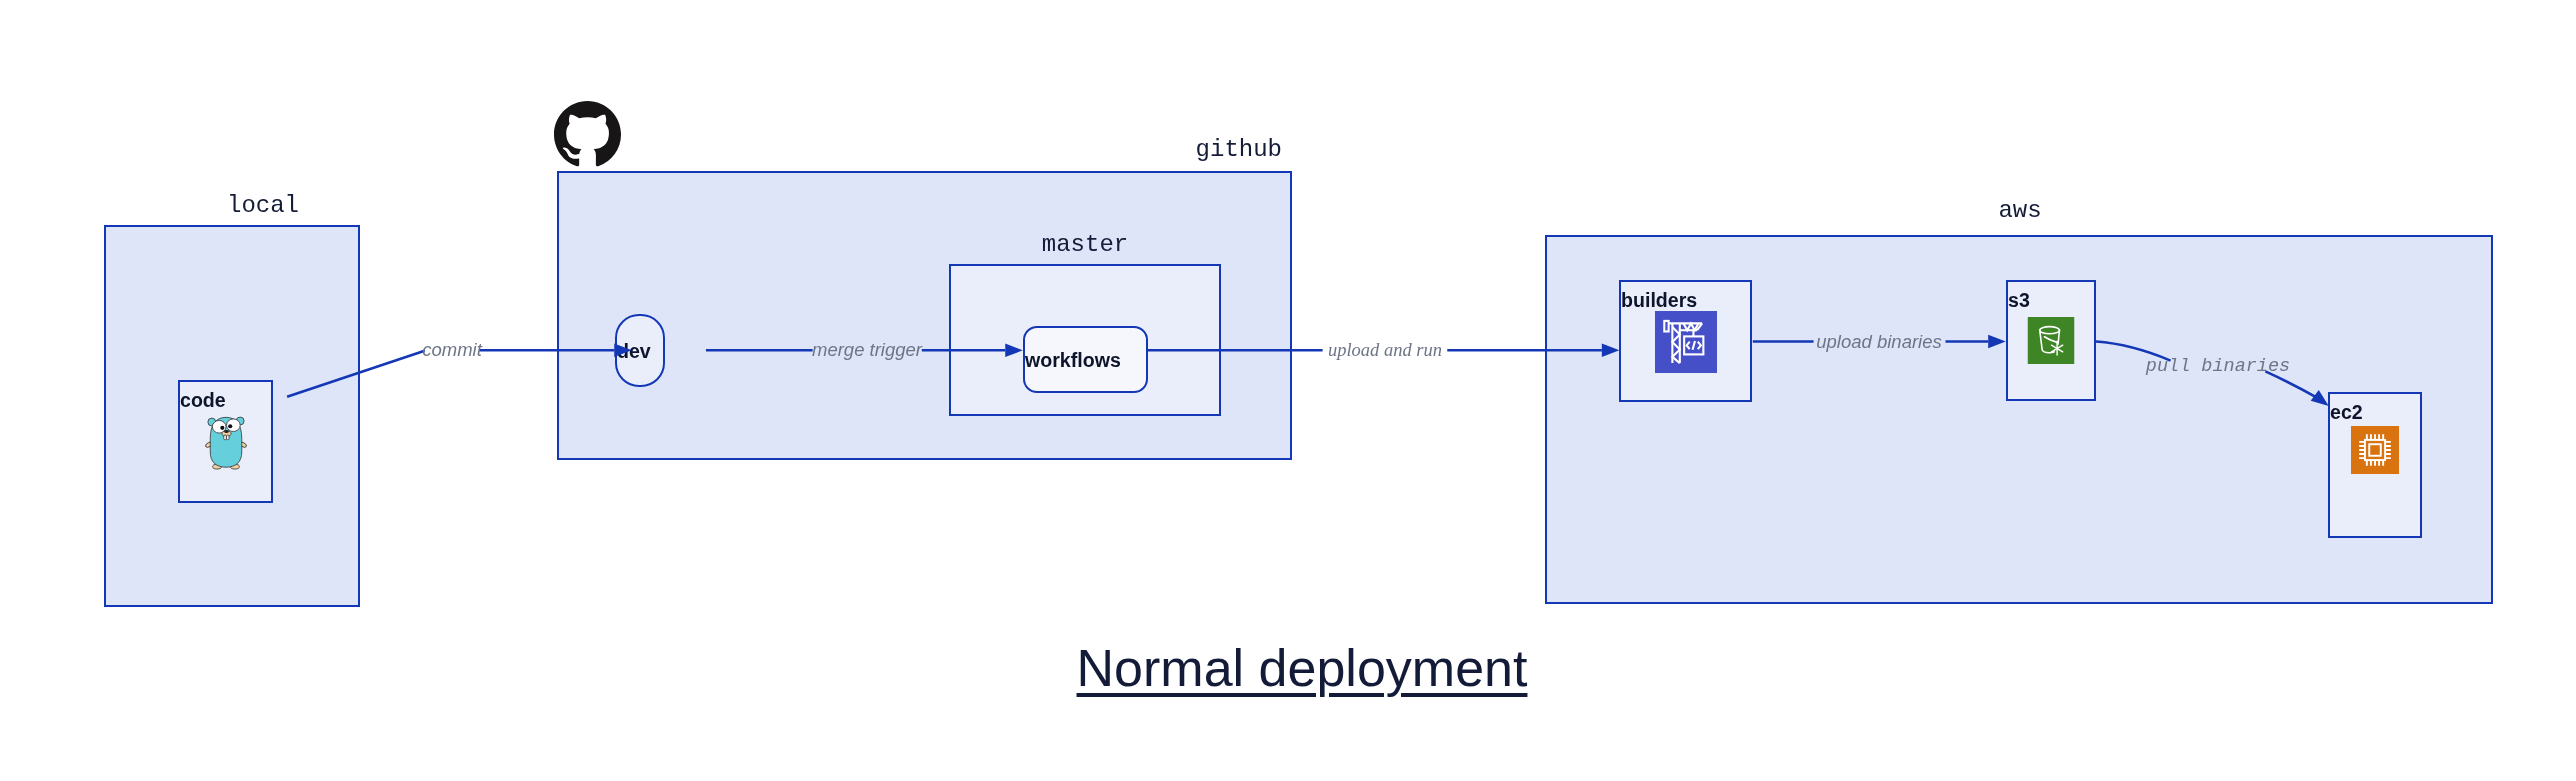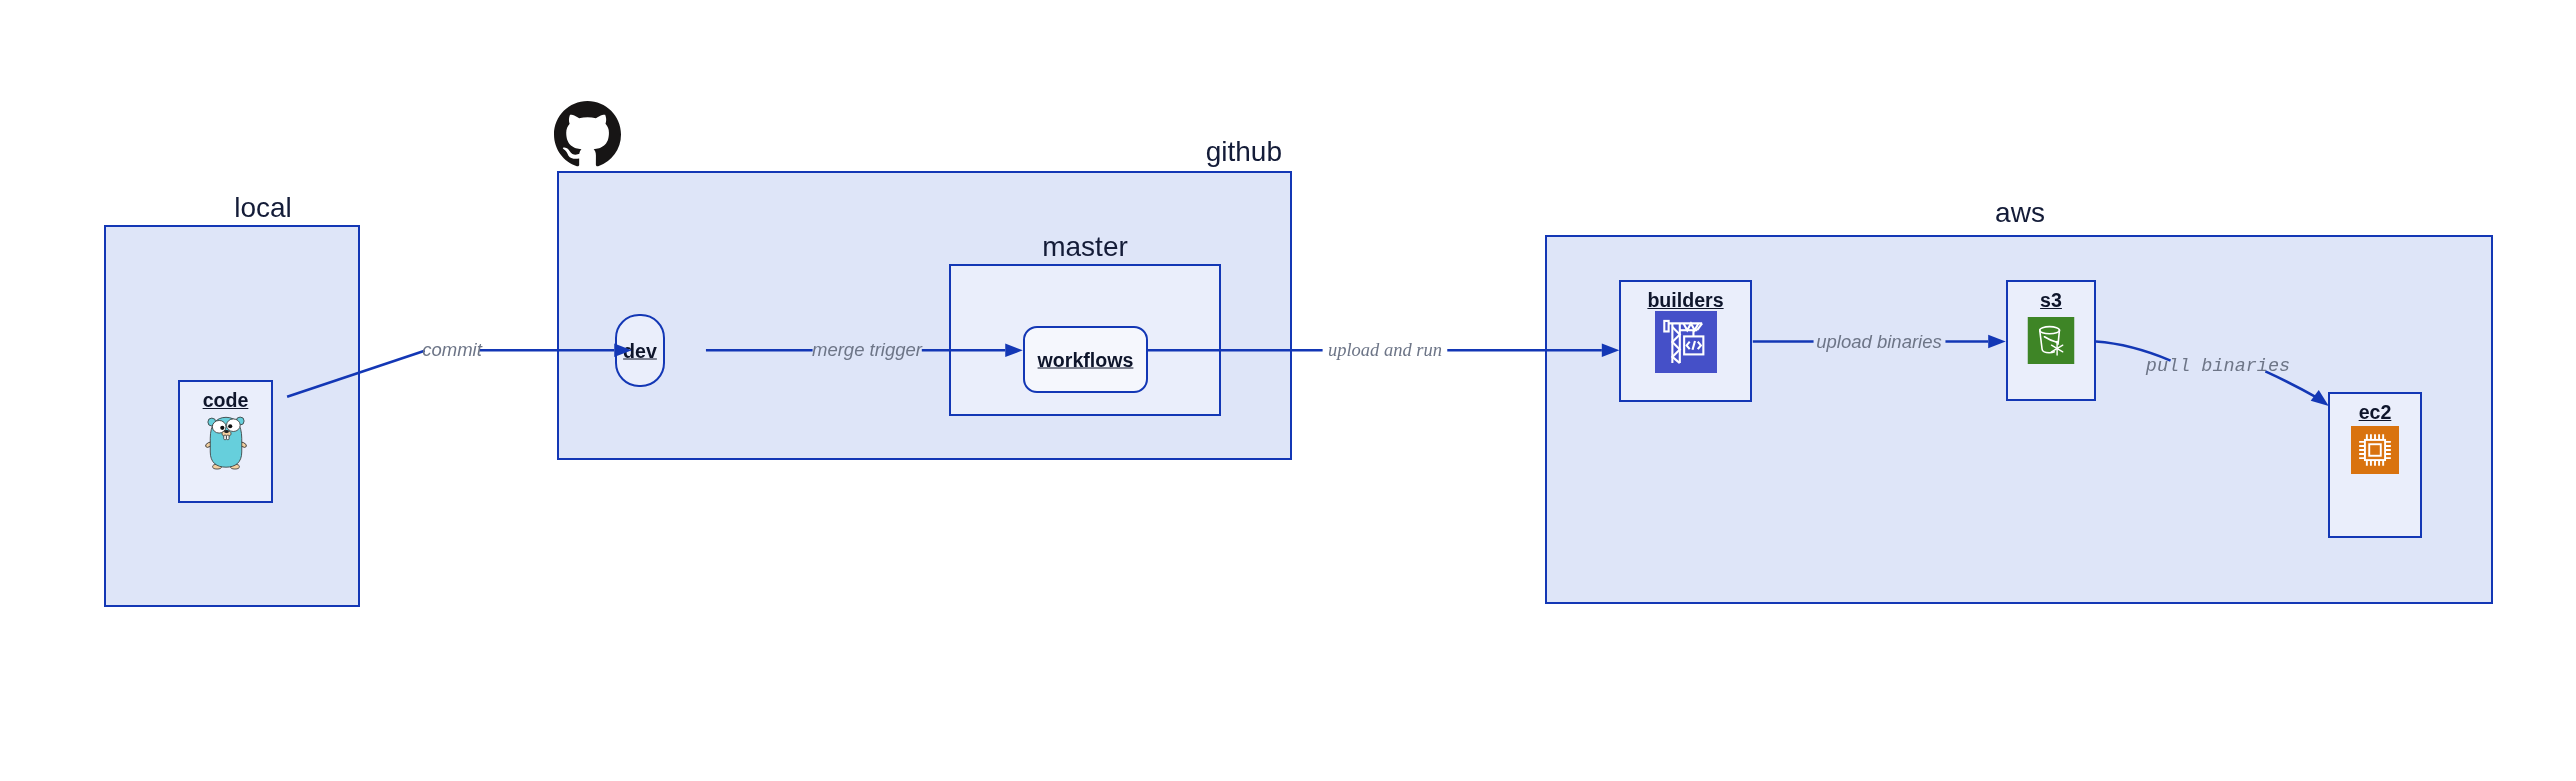--- a/index.html
+++ b/index.html
@@ -33,35 +33,35 @@
     z-index:2;
   }
   .inner-box{
     position:absolute;
     border:2.6px solid var(--line);
     background:var(--inner-fill);
     z-index:3;
   }
   .region-label{
     position:absolute;
-    font-size:28px;
+    font-size:24px;
     color:var(--navy);
     z-index:4;
     white-space:nowrap;
+    font-family:Liberation Mono, monospace;
   }
   .node-label{
     position:absolute;
     width:100%;
-    text-align:center;
+    text-align:left;
     font-size:19.6px;
     font-weight:700;
     color:var(--navy-bold);
     z-index:4;
     white-space:nowrap;
-    text-decoration:underline;
   }
   .node-label.centered{
     top:50%;
     transform:translateY(-50%);
   }
   .edge-label{
     position:absolute;
     transform:translate(-50%,-50%);
     font-size:18.5px;
     font-style:italic;
@@ -231,15 +231,16 @@
       <polygon points="0,0 -34,-13 -34,13" transform="translate(4520,788) rotate(37)"></polygon>
     </g>
   </svg>
 
   <div class="edge-label" style="left:452px;top:350px;">commit</div>
   <div class="edge-label" style="left:867px;top:350px;">merge trigger</div>
   <div class="edge-label" style="left:1385px;top:350px;font-family:Liberation Serif, serif;">upload and run</div>
   <div class="edge-label" style="left:1879px;top:342px;">upload binaries</div>
   <div class="edge-label" style="left:2218px;top:366px;font-family:Liberation Mono, monospace;">pull binaries</div>
 
+  <div class="title">Normal deployment</div>
 
 </div>
 
 
 </body></html>

